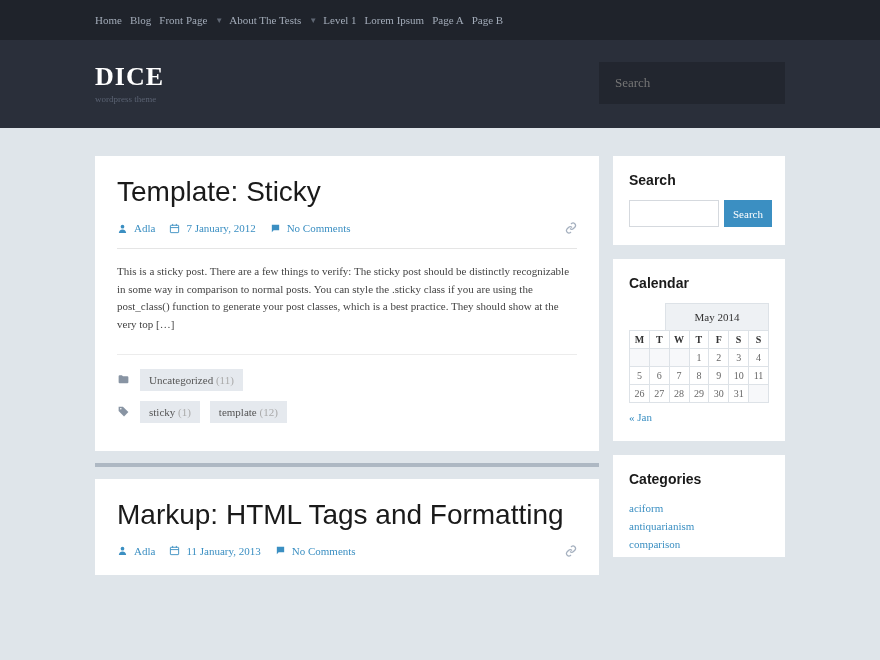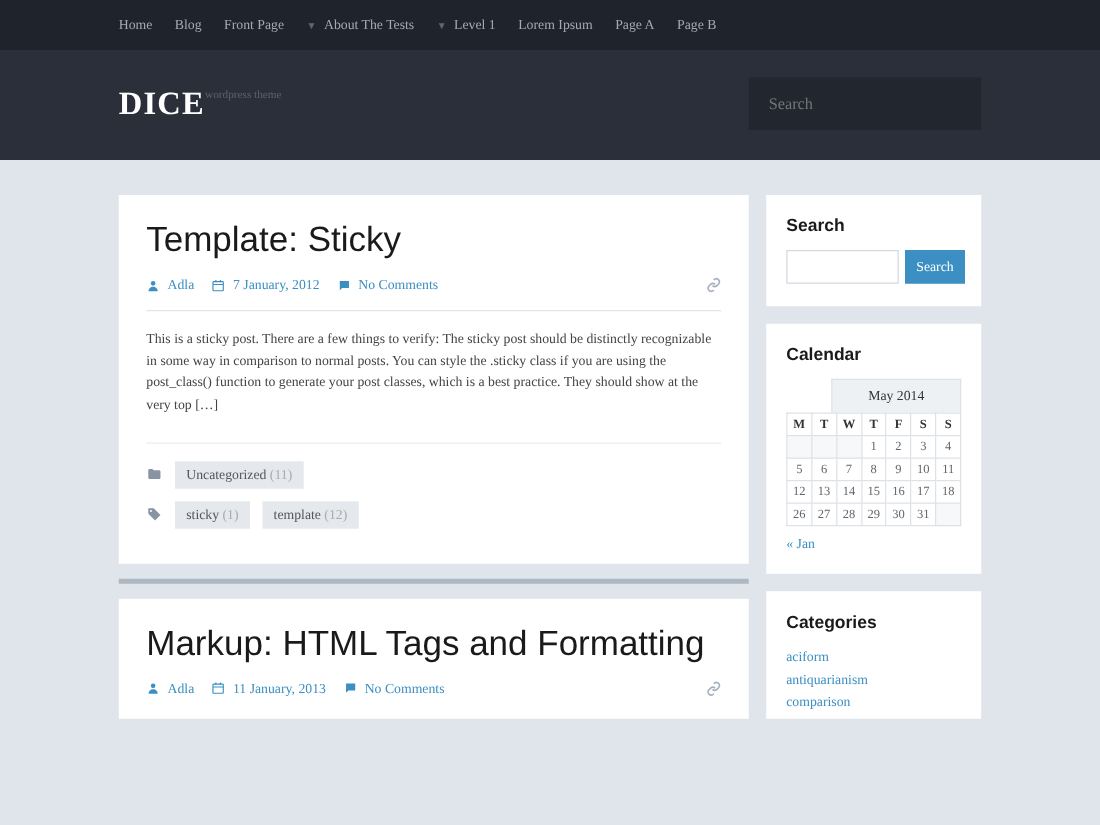--- a/index.html
+++ b/index.html
@@ -1,27 +1,27 @@
 <!DOCTYPE html>
 <html><head>
 <meta charset="utf-8">
 <style>
 * { margin: 0; padding: 0; box-sizing: border-box; }
 body { font-family: Georgia, 'Times New Roman', serif; background: #dfe5ea; color: #333; width: 880px; }
 a { text-decoration: none; }
 
 
-.topnav { background: #1f232b; height: 40px; display: flex; align-items: center; padding: 0 95px; gap: 18px; }
+.topnav { background: #1f232b; height: 40px; display: flex; align-items: center; padding: 0 95px; gap: 8px; }
 .topnav a { color: #a2abb8; font-size: 11px; font-family: Georgia, serif; }
 .topnav .dropdown { color: #a2abb8; font-size: 11px; display: flex; align-items: center; gap: 6px; }
 .topnav .chevron { font-size: 8px; color: #5f6673; }
 
 
 .header { background: #2a2f3a; padding: 22px 95px 24px; display: flex; justify-content: space-between; align-items: center; }
-.logo-block { display: flex; }
+.logo-block { display: flex; flex-direction: column; }
 .logo { color: #fff; font-family: Georgia, serif; font-weight: bold; font-size: 26px; letter-spacing: 1px; }
 .logo-sub { color: #5a6272; font-size: 9px; margin-top: 2px; font-family: Liberation Serif, serif; }
 .header-search { background: #22262f; border: none; color: #818a99; padding: 13px 16px; font-size: 13px; width: 186px; font-family: Georgia, serif; }
 
 
 .container { display: flex; gap: 14px; padding: 28px 95px 0; }
 .main { flex: 1; }
 .sidebar { width: 172px; }
 
 
@@ -243,29 +243,20 @@
             <tr>
               <td>5</td>
               <td>6</td>
               <td>7</td>
               <td>8</td>
               <td>9</td>
               <td>10</td>
               <td>11</td>
             </tr>
             <tr>
-              <td>12</td>
-              <td>13</td>
-              <td>14</td>
-              <td>15</td>
-              <td>16</td>
-              <td>17</td>
-              <td>18</td>
-            </tr>
-            <tr>
               <td>26</td>
               <td>27</td>
               <td>28</td>
               <td>29</td>
               <td>30</td>
               <td>31</td>
               <td class="empty"></td>
             </tr>
           </tbody>
       </table>

